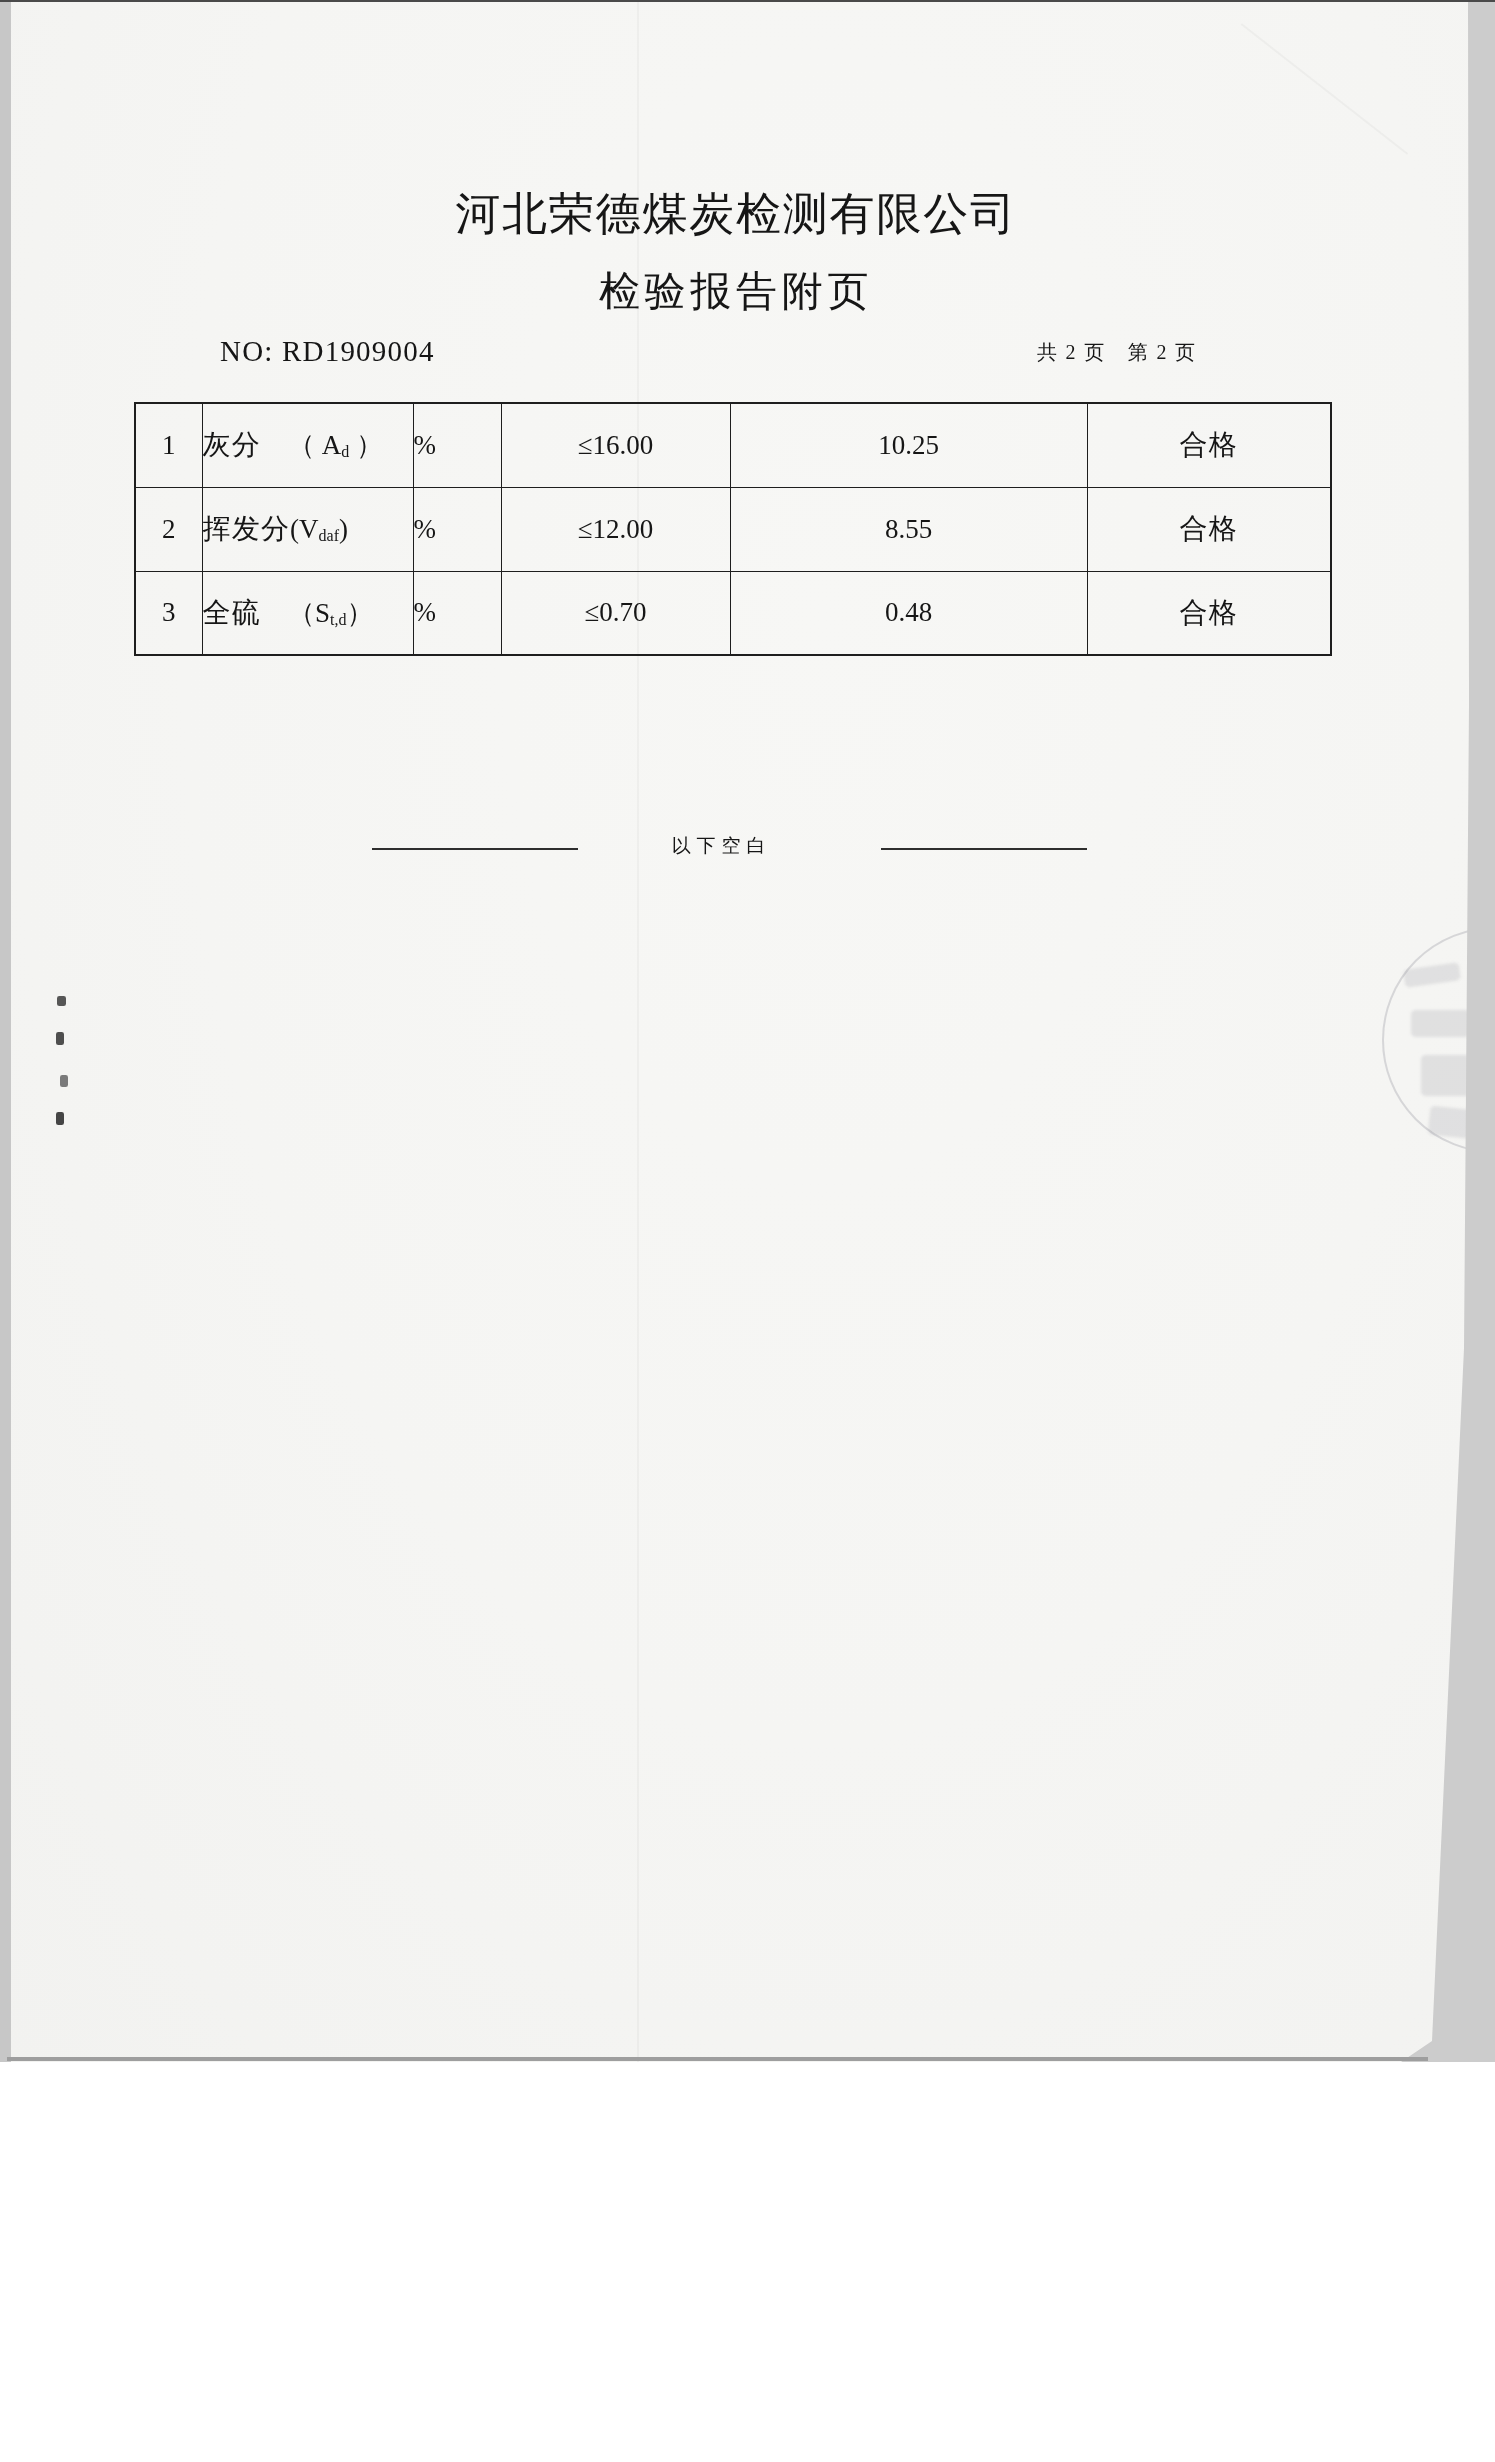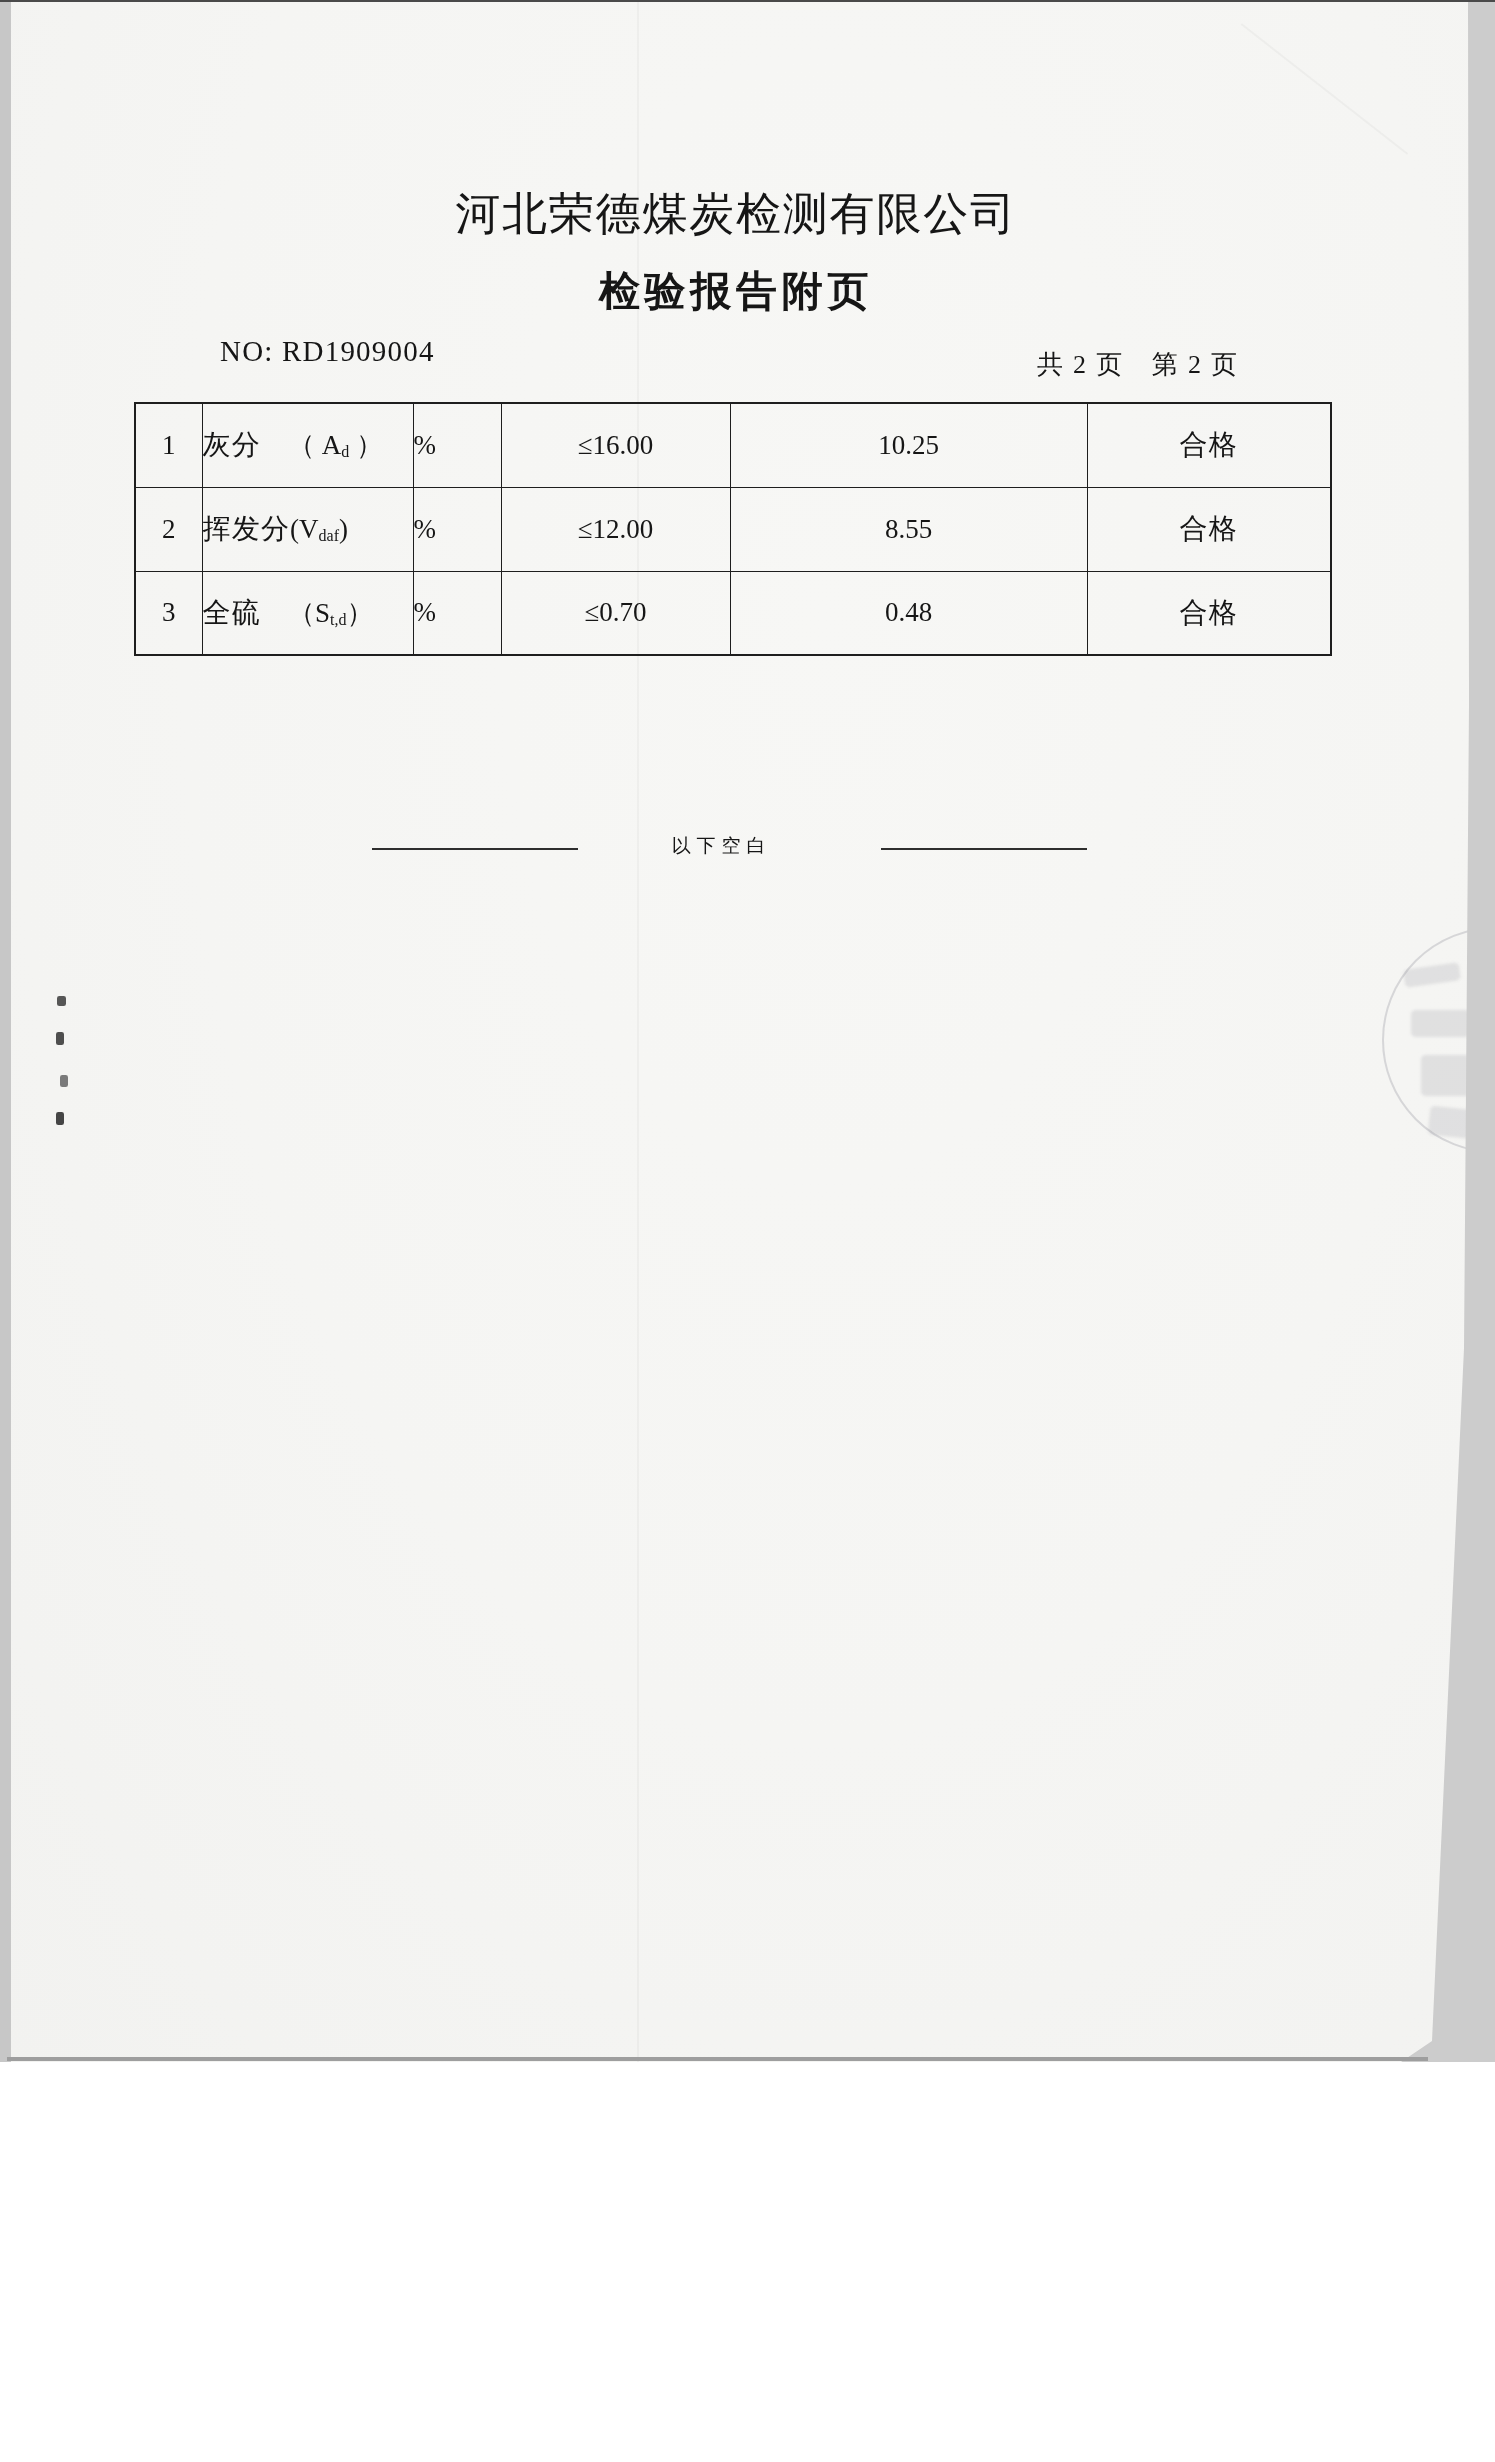--- a/index.html
+++ b/index.html
@@ -29,24 +29,24 @@
   }
   .edge-bottom{position:absolute;left:7px;top:2057px;width:1421px;height:3.5px;background:#9e9e9e;filter:blur(0.6px);z-index:7;}
 
   
   .title-company{
     position:absolute;left:0;top:184px;width:1472px;text-align:center;
     font-size:45px;font-weight:normal;letter-spacing:1.8px;z-index:3;
   }
   .title-report{
     position:absolute;left:0;top:264px;width:1472px;text-align:center;
-    font-size:41px;font-weight:bold;letter-spacing:4.7px;z-index:3;
+    font-size:41px;font-weight:normal;letter-spacing:4.7px;z-index:3;
   }
   .report-no{position:absolute;left:220px;top:335px;font-size:29px;letter-spacing:1.2px;z-index:3;}
-  .page-info{position:absolute;left:1037px;top:339px;font-size:26px;letter-spacing:1.8px;z-index:3;margin-top:8px;}
+  .page-info{position:absolute;left:1037px;top:339px;font-size:20px;letter-spacing:1.8px;z-index:3;}
 
   
   table.report{
     position:absolute;left:134px;top:402px;width:1196px;
     border-collapse:collapse;table-layout:fixed;z-index:3;
     border:2.3px solid #1e1e1e;
   }
   table.report td,table.report th{border:1.8px solid #1e1e1e;padding:0;font-weight:normal;vertical-align:middle;}
   tr.hdr{height:86px;}
   tr.row{height:84px;}

